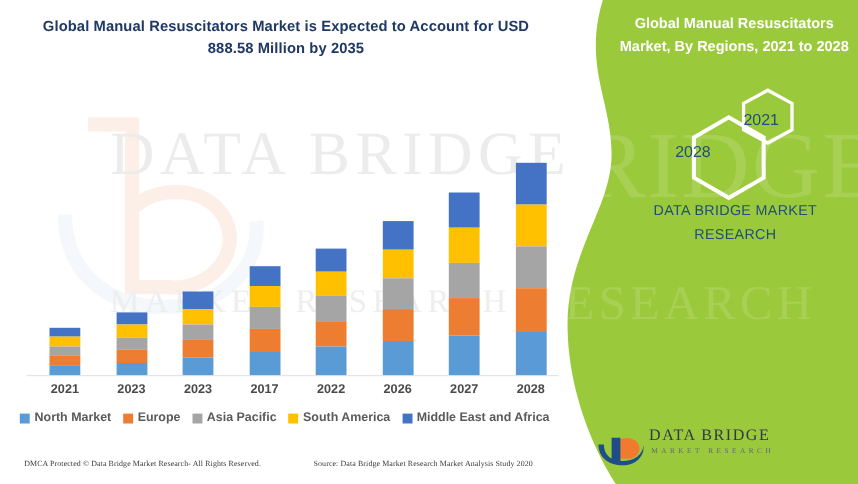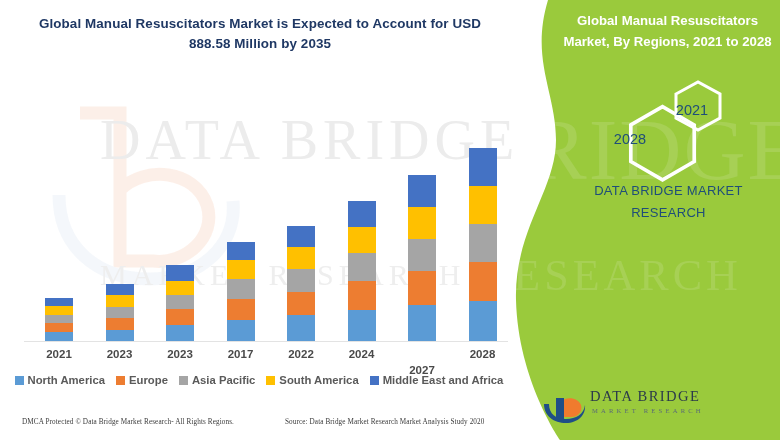--- a/index.html
+++ b/index.html
@@ -214,46 +214,46 @@
             <div class="bar-seg" style="height: 38.7538px; background: rgb(237, 125, 49);"></div>
             <div class="bar-seg" style="height: 40.5154px; background: rgb(91, 155, 213);"></div>
           </div>
         </div>
       <div id="xlabels">
           <div class="x-label" style="left: 29px;">2021</div>
           <div class="x-label" style="left: 89.5px;">2023</div>
           <div class="x-label" style="left: 150px;">2023</div>
           <div class="x-label" style="left: 210.5px;">2017</div>
           <div class="x-label" style="left: 271px;">2022</div>
-          <div class="x-label" style="left: 331.5px;">2024</div>
-          <div class="x-label" style="left: 392px; margin-top: 16px;">2027</div>
+          <div class="x-label" style="left: 331.5px;">2026</div>
+          <div class="x-label" style="left: 392px;">2027</div>
           <div class="x-label" style="left: 452.5px;">2028</div>
         </div>
     </div>
 
     <div id="legend">
         <div class="legend-item">
           <span class="legend-swatch" style="background: rgb(91, 155, 213);"></span>
-          <span class="legend-label">North America</span>
+          <span class="legend-label">North Market</span>
         </div>
         <div class="legend-item">
           <span class="legend-swatch" style="background: rgb(237, 125, 49);"></span>
           <span class="legend-label">Europe</span>
         </div>
         <div class="legend-item">
           <span class="legend-swatch" style="background: rgb(165, 165, 165);"></span>
           <span class="legend-label">Asia Pacific</span>
         </div>
         <div class="legend-item">
           <span class="legend-swatch" style="background: rgb(255, 192, 0);"></span>
           <span class="legend-label">South America</span>
         </div>
         <div class="legend-item">
           <span class="legend-swatch" style="background: rgb(68, 114, 196);"></span>
           <span class="legend-label">Middle East and Africa</span>
         </div>
       </div>
 
-    <div class="footer-text" id="footer-dmca">DMCA Protected © Data Bridge Market Research- All Rights Regions.</div>
+    <div class="footer-text" id="footer-dmca">DMCA Protected © Data Bridge Market Research- All Rights Reserved.</div>
     <div class="footer-text" id="footer-source">Source: Data Bridge Market Research Market Analysis Study 2020</div>
   </div>
 
 </div>
 
 </body></html>

